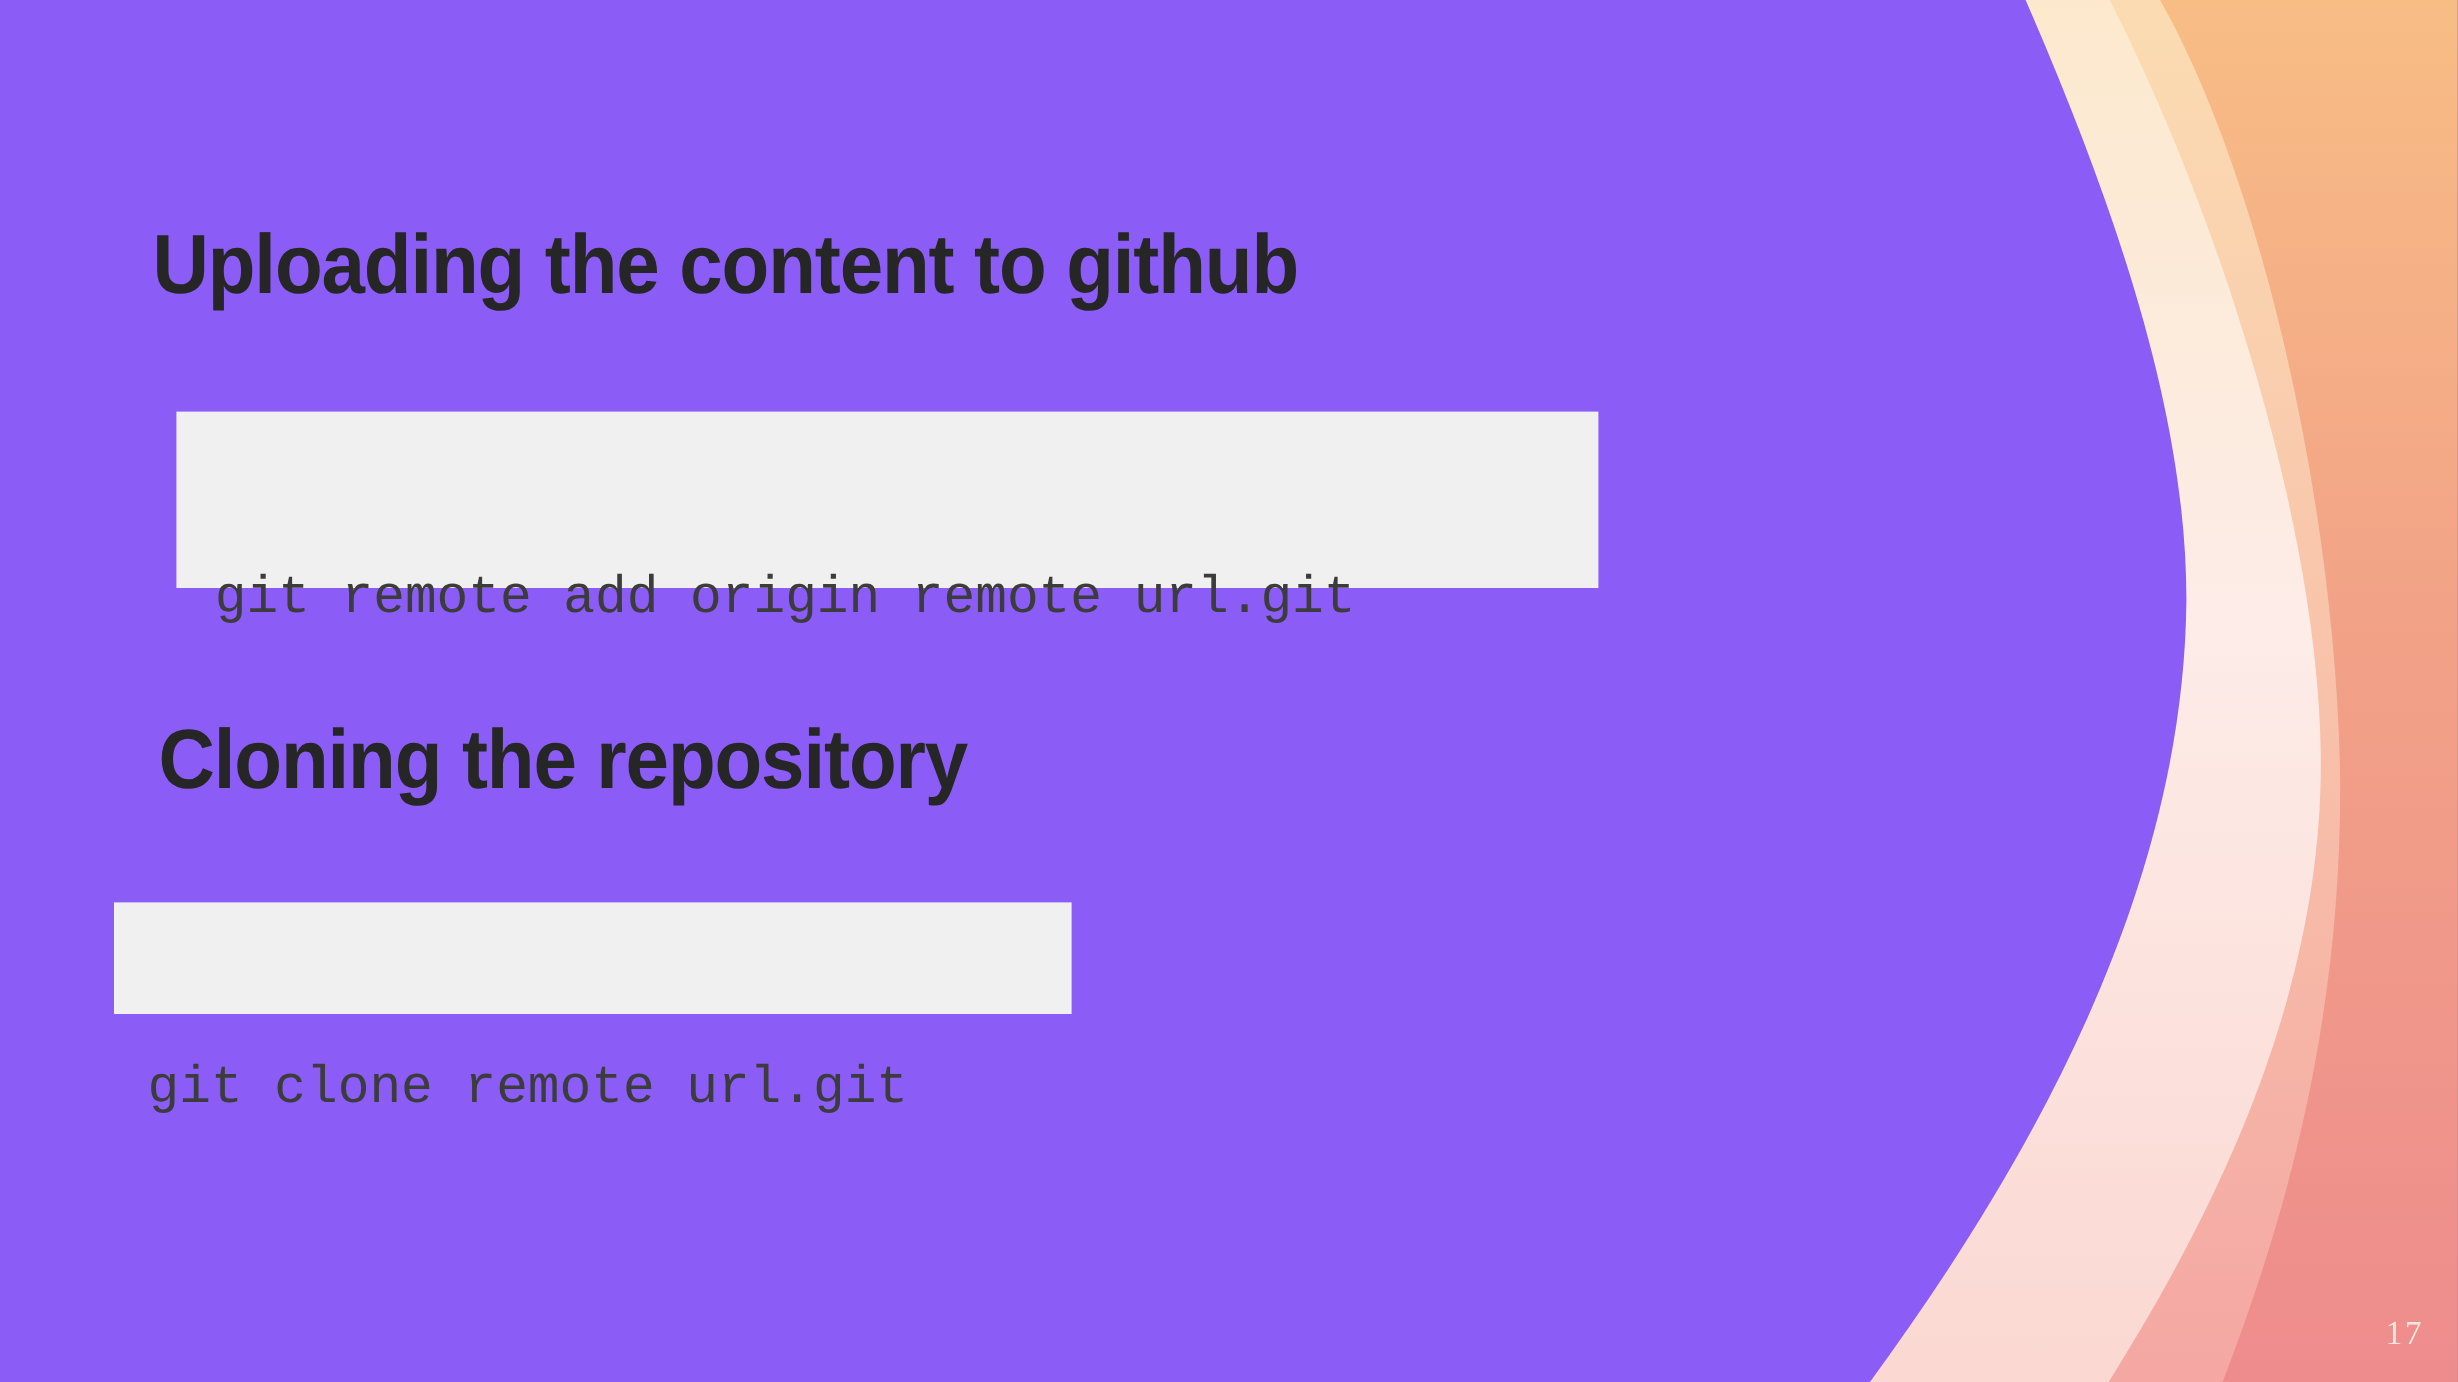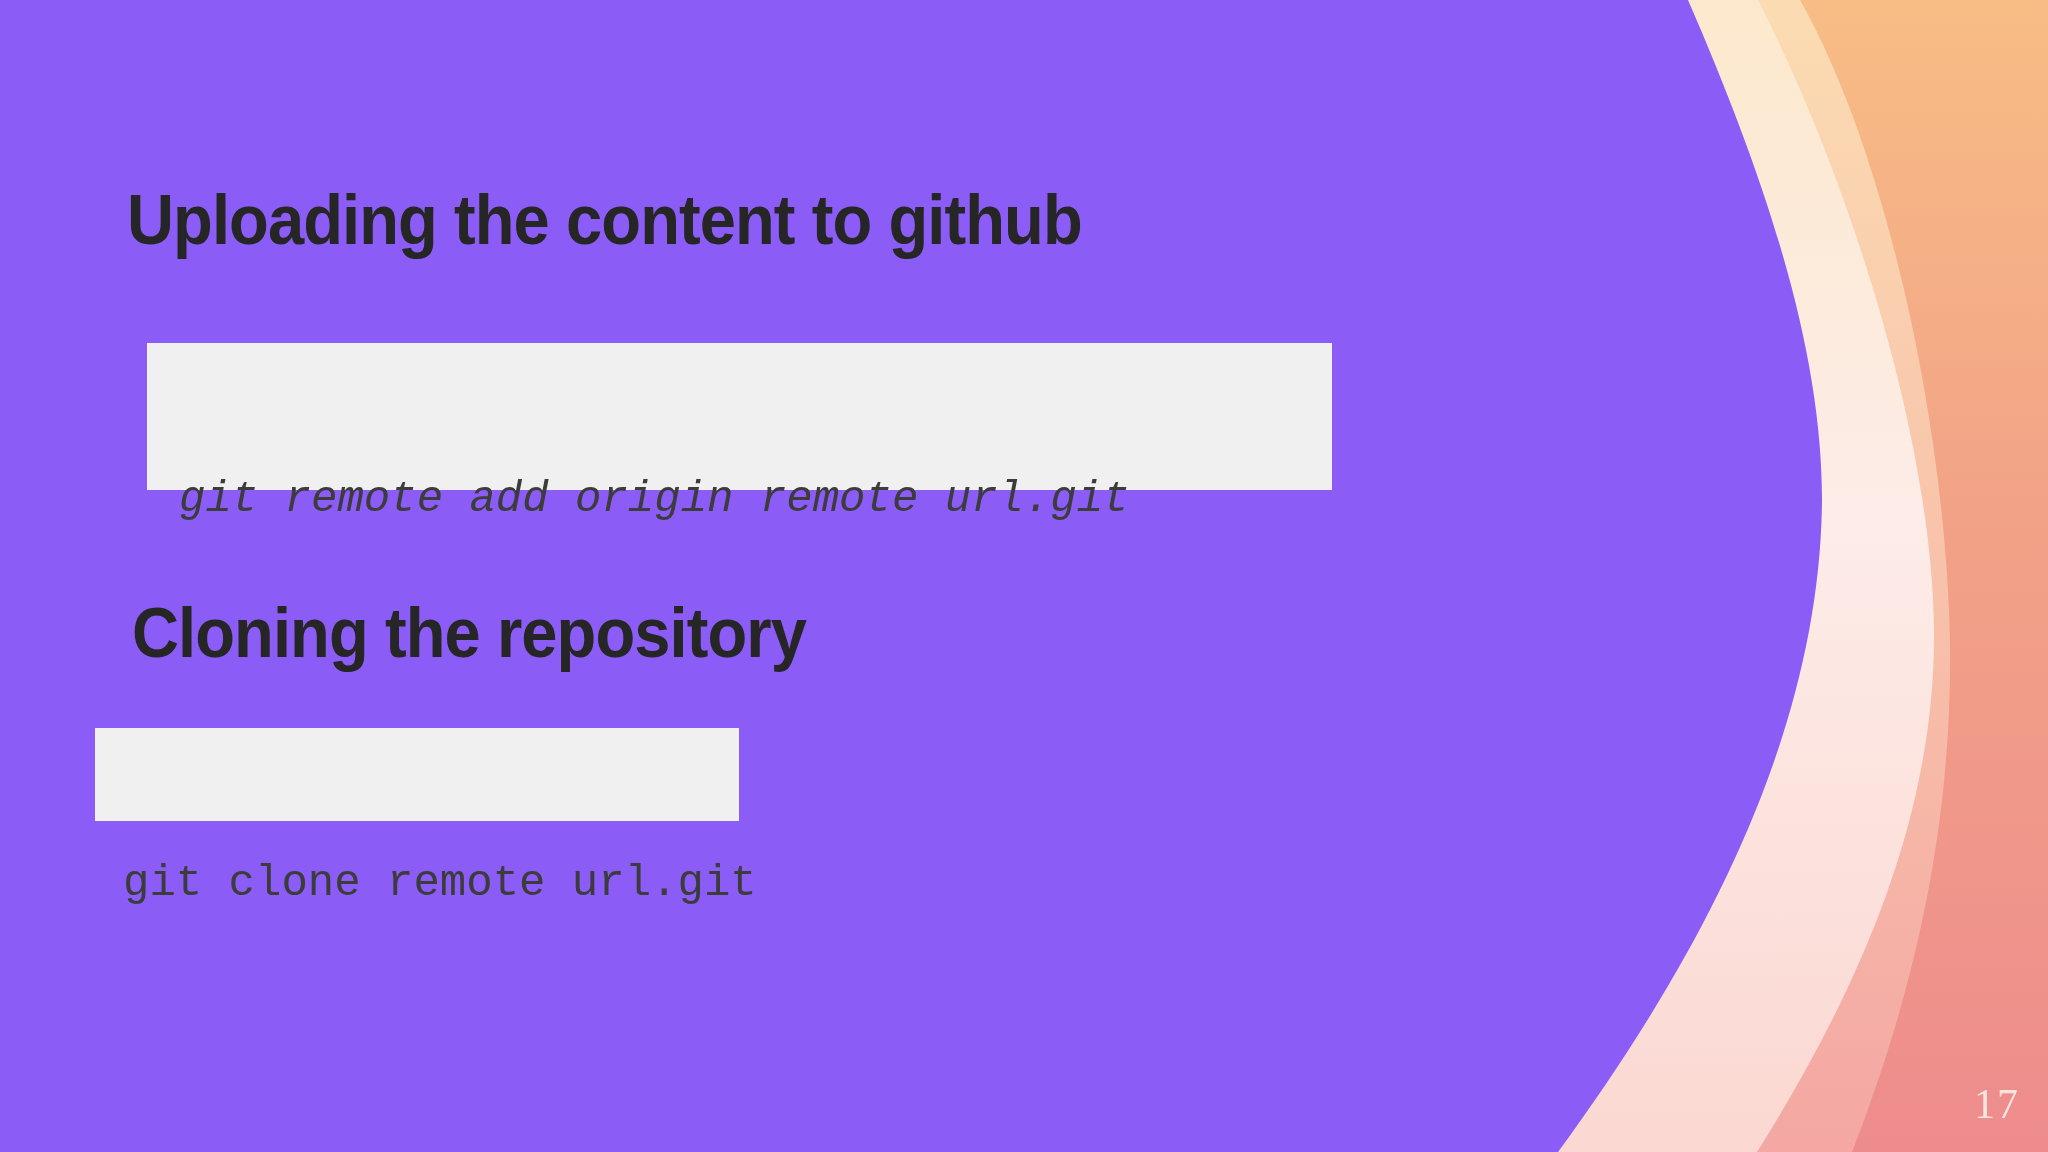--- a/index.html
+++ b/index.html
@@ -35,33 +35,32 @@
     font-family:"Liberation Mono","DejaVu Sans Mono",monospace;
     font-size:44px;
     line-height:54px;
     white-space:pre;
   }
   .code-block.first{
     left:147px;top:343px;
     width:1185px;height:147px;
     padding:21px 16px 0 32px;
     box-sizing:border-box;
-    font-style:italic;
   }
   .code-block.second{
-    left:95px;top:728px;
-    width:644px;height:93px;
+    left:95px;top:752px;
+    width:798px;height:93px;
     padding:20px 0 0 28px;
     box-sizing:border-box;
   }
   .page-number{
     position:absolute;
     right:28px;bottom:24px;
     font-family:"Liberation Serif",serif;
-    font-size:42px;
+    font-size:28px;
     font-weight:400;
     color:var(--page-number-text,#f4e6df);
     letter-spacing:2px;
     margin-left:41px;
   }
 </style>
 </head>
 <body>
 
 <div class="slide">

